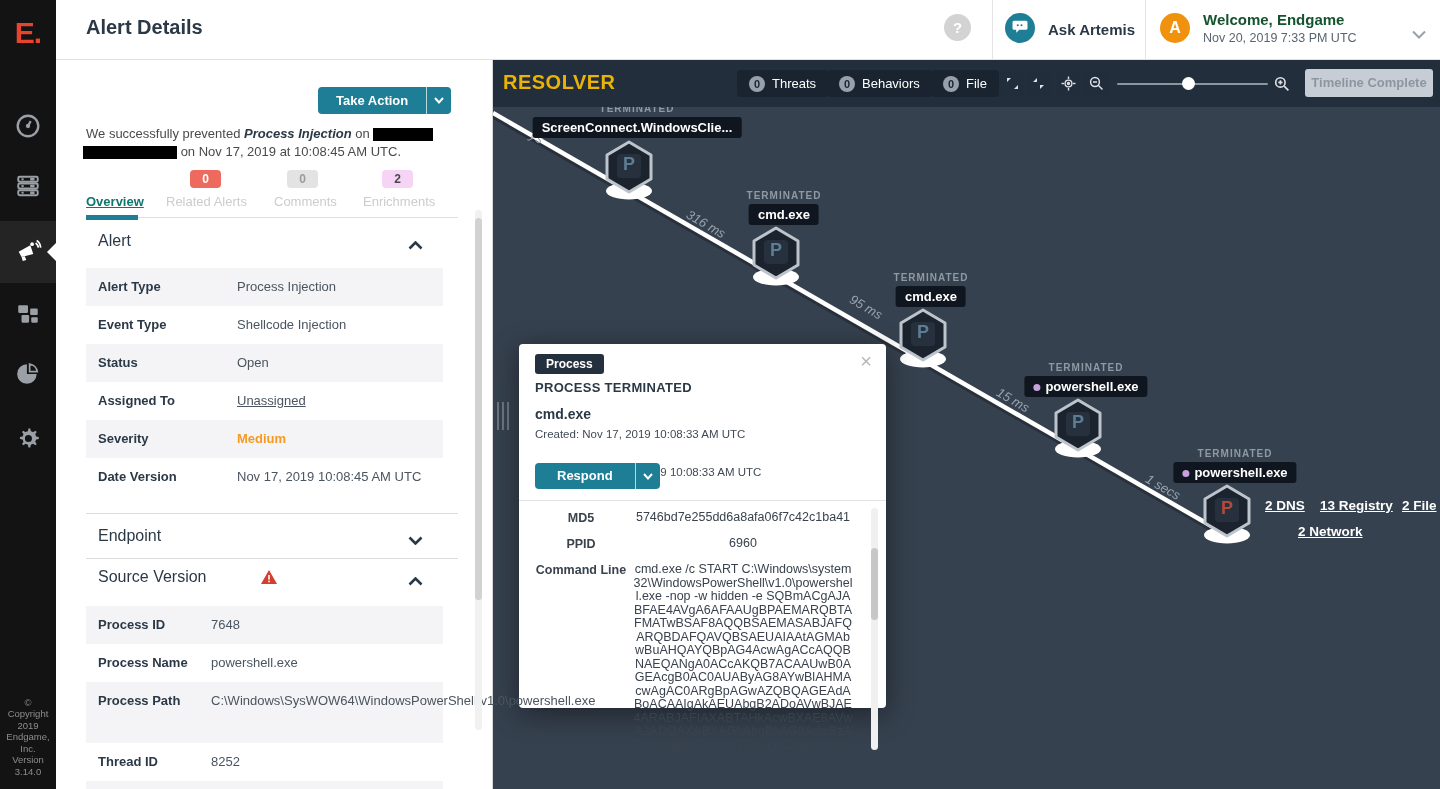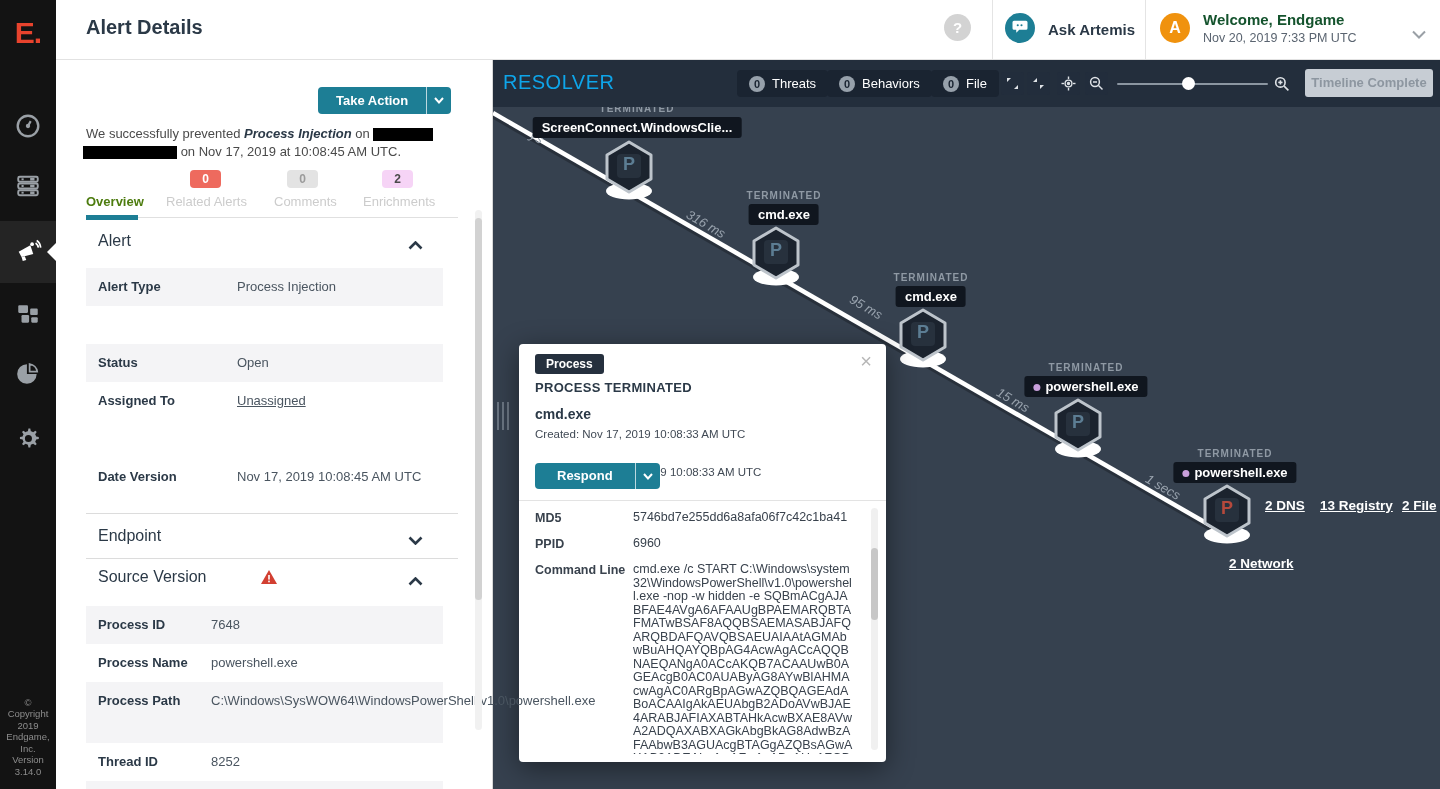--- a/index.html
+++ b/index.html
@@ -38,41 +38,41 @@
   .ta-caret { background:#1d7e95; width:24px; display:flex; align-items:center; justify-content:center; }
   .desc { position:absolute; left:30px; top:66px; width:360px; font-size:13px; color:#4a4a4a; line-height:16px; }
   .desc .hl { font-weight:bold; font-style:italic; color:#2b3947; }
   .redact { display:inline-block; background:#000; height:13px; vertical-align:middle; }
   .desc-line2 { position:absolute; left:27px; top:84px; font-size:13px; color:#4a4a4a; white-space:nowrap; }
   .badge { position:absolute; top:110px; height:18px; min-width:31px; border-radius:4px; font-size:12px; font-weight:bold; text-align:center; line-height:18px; }
   .badge-red { background:#ee6a5e; color:#fff; }
   .badge-grey { background:#e3e3e3; color:#9b9b9b; }
   .badge-pink { background:#f6d4f6; color:#4a4a4a; }
   .tab { position:absolute; top:134px; font-size:13px; color:#cccccc; cursor:pointer; }
-  .tab.active { color:#4d7c0f; font-weight:bold; }
+  .tab.active { color:#0f766e; font-weight:bold;text-decoration:underline; }
   .tab-underline-accent { position:absolute; left:30px; top:155px; width:52px; height:5px; background:#1d7e95; }
   .tab-underline-track { position:absolute; left:82px; top:157px; width:320px; height:1px; background:#e0e0e0; }
   .section-head { position:absolute; left:42px; font-size:16px; color:#2b3947; }
   .section-chevron { position:absolute; left:352px; cursor:pointer; }
   .lp-row { position:absolute; left:30px; width:357px; }
   .lp-row.striped { background:#f4f4f6; }
   .lp-label { position:absolute; left:12px; top:11px; font-size:13px; font-weight:bold; color:#2b3947; }
   .lp-value { position:absolute; top:11px; font-size:13px; color:#4a5560; }
   .val-alert { left:151px; }
   .val-src { left:125px; width:220px; line-height:15.5px; }
   .link-underline { text-decoration:underline; cursor:pointer; }
   .sev-medium { color:#f59b23; font-weight:bold; }
   .bold { font-weight:normal; }
   .lp-divider { position:absolute; left:30px; width:372px; height:1px; background:#dcdcdc; }
   .warn-icon { position:absolute; left:162px; top:1px; }
   .partial-row { position:absolute; left:30px; top:721px; width:357px; height:8px; background:#f4f4f6; }
 
   
   .res-header { position:absolute; left:493px; top:60px; width:947px; height:47px; background:#232e3c; z-index:5; }
-  .res-title { position:absolute; left:10px; top:11px; color:#0ea5e9; font-size:20px; font-weight:normal; letter-spacing:.5px;text-align:center; }
+  .res-title { position:absolute; left:10px; top:11px; color:#eab308; font-size:20px; font-weight:bold; letter-spacing:.5px;text-align:center; }
   .stat-chip { position:absolute; top:10px; height:27px; background:#1a2431; border-radius:4px; display:flex; align-items:center; gap:7px; padding:0 12px; cursor:pointer; }
   .stat-num { width:16px; height:16px; border-radius:50%; background:#97a1ab; color:#1a2431; font-size:11px; font-weight:bold; text-align:center; line-height:16px; }
   .stat-label { color:#fff; font-size:13px; }
   .ctl-btn { position:absolute; top:12px; width:23px; height:23px; background:#222d3c; border-radius:3px; display:flex; align-items:center; justify-content:center; cursor:pointer; }
   .slider-track { position:absolute; left:624px; top:23px; width:151px; height:2px; background:#8b96a1; border-radius:2px; cursor:pointer; }
   .slider-dot { position:absolute; left:689px; top:17px; width:13px; height:13px; border-radius:50%; background:#fff; cursor:pointer; }
   .timeline-btn { position:absolute; left:812px; top:9px; width:128px; height:28px; background:#c7cdd4; color:#8d96a0; font-size:13px; font-weight:bold; text-align:center; line-height:28px; border-radius:3px; }
 
   
   .graph { position:absolute; left:493px; top:107px; width:947px; height:682px; background:#36414f; overflow:hidden; z-index:4; }
@@ -83,21 +83,21 @@
   .node-label { position:absolute; z-index:3; transform:translateX(-50%); text-align:center; white-space:nowrap; }
   .nl-status { font-size:10px; font-weight:bold; color:#8f99a4; letter-spacing:1px; margin-bottom:3px; }
   .nl-chip { display:inline-block; background:#10161f; color:#fff; font-size:13px; font-weight:bold; padding:3px 9px; border-radius:3px; }
   .nl-dot { display:inline-block; width:7px; height:7px; border-radius:50%; background:#c9a0dc; margin-right:5px; }
   .edge-label { position:absolute; z-index:2; color:#98a2ad; font-size:13px; font-style:italic; transform:translate(-50%,-50%) rotate(30deg); white-space:nowrap; }
   .event-link { position:absolute; z-index:3; color:#fff; font-size:13.5px; font-weight:bold; text-decoration:underline; cursor:pointer; white-space:nowrap; }
   .drag-handle { position:absolute; left:4px; top:295px; z-index:4; display:flex; gap:3px; cursor:ew-resize; }
   .drag-handle span { width:2px; height:28px; background:#6b7683; }
 
   
-  .popup { position:absolute; left:26px; top:237px; width:367px; height:418px; background:#fff; border-radius:4px; z-index:10; box-shadow:0 6px 28px rgba(0,0,0,.45); }
+  .popup { position:absolute; left:26px; top:237px; width:367px; height:364px; background:#fff; border-radius:4px; z-index:10; box-shadow:0 6px 28px rgba(0,0,0,.45);text-align:center; }
   .pp-tag { position:absolute; left:16px; top:10px; background:#25303e; color:#fff; font-size:12px; font-weight:bold; padding:3px 11px; border-radius:3px; }
   .pp-close { position:absolute; right:14px; top:6px; color:#b6b6b6; font-size:20px; cursor:pointer; }
   .pp-title { position:absolute; left:16px; top:36px; font-size:13px; font-weight:bold; color:#2b3947; letter-spacing:.3px; }
   .pp-proc { position:absolute; left:16px; top:62px; font-size:14px; font-weight:bold; color:#2b3947; }
   .pp-ts { position:absolute; left:16px; font-size:11.5px; color:#414a55; }
   .pp-respond { position:absolute; left:16px; top:119px; height:26px; display:flex; border-radius:4px; overflow:hidden; cursor:pointer; }
   .pp-respond .ta-main { line-height:26px; padding:0 22px; }
   .pp-divider { position:absolute; left:0; top:156px; width:367px; height:1px; background:#e3e3e3; }
   .pp-details { position:absolute; left:0; top:157px; width:367px; height:253px; overflow:hidden; }
   .pp-row-label { position:absolute; left:16px; font-size:12.5px; font-weight:bold; color:#39424d; width:92px; line-height:15px; }
@@ -244,27 +244,35 @@
     <div class="section-chevron" style="top:176px;">
       <svg width="15" height="9" viewBox="0 0 15 9" fill="none" stroke="#2b3947" stroke-width="2.6">
           <polyline points="1.5,7.5 7.5,1.5 13.5,7.5"></polyline>
         </svg>
     </div>
 
     <div class="lp-row striped" style="top:208px; height:38px;">
       <span class="lp-label">Alert Type</span>
       <span class="lp-value val-alert">Process Injection</span>
     </div>
+    <div class="lp-row" style="top:246px; height:38px;">
+      <span class="lp-label">Event Type</span>
+      <span class="lp-value val-alert">Shellcode Injection</span>
+    </div>
     <div class="lp-row striped" style="top:284px; height:38px;">
       <span class="lp-label">Status</span>
       <span class="lp-value val-alert">Open</span>
     </div>
     <div class="lp-row" style="top:322px; height:38px;">
       <span class="lp-label">Assigned To</span>
       <span class="lp-value val-alert link-underline">Unassigned</span>
+    </div>
+    <div class="lp-row striped" style="top:360px; height:38px;">
+      <span class="lp-label">Severity</span>
+      <span class="lp-value val-alert sev-medium">Medium</span>
     </div>
     <div class="lp-row" style="top:398px; height:38px;">
       <span class="lp-label">Date Version</span>
       <span class="lp-value val-alert"><span>Nov 17, 2019 </span><span class="bold">10:08:45 AM UTC</span></span>
     </div>
 
     <div class="lp-divider" style="top:453px;"></div>
 
     <div class="section-head" style="top:467px;">Endpoint</div>
     <div class="section-chevron" style="top:471px;">
@@ -444,21 +452,21 @@
       <svg width="50" height="54" viewBox="0 0 50 54">
           <polygon points="25,2 47,15 47,39 25,52 3,39 3,15" fill="#1b232e" stroke="#bdc4cb" stroke-width="3" stroke-linejoin="round"></polygon>
           <rect x="13" y="14" width="24" height="24" rx="4" fill="#27313d"></rect>
         </svg>
       <span class="p-letter">P</span>
     </div>
 
     <div class="event-link" style="left:772px; top:391px;">2 DNS</div>
     <div class="event-link" style="left:827px; top:391px;">13 Registry</div>
     <div class="event-link" style="left:909px; top:391px;">2 File</div>
-    <div class="event-link" style="left:736px; top:417px;margin-top:32px;">2 Network</div>
+    <div class="event-link" style="left:805px; top:417px;">2 Network</div>
 
     <div class="drag-handle">
         <span></span>
         <span></span>
         <span></span>
       </div>
 
     <div class="popup">
       <div class="pp-tag">Process</div>
       <div class="pp-close">×</div>

